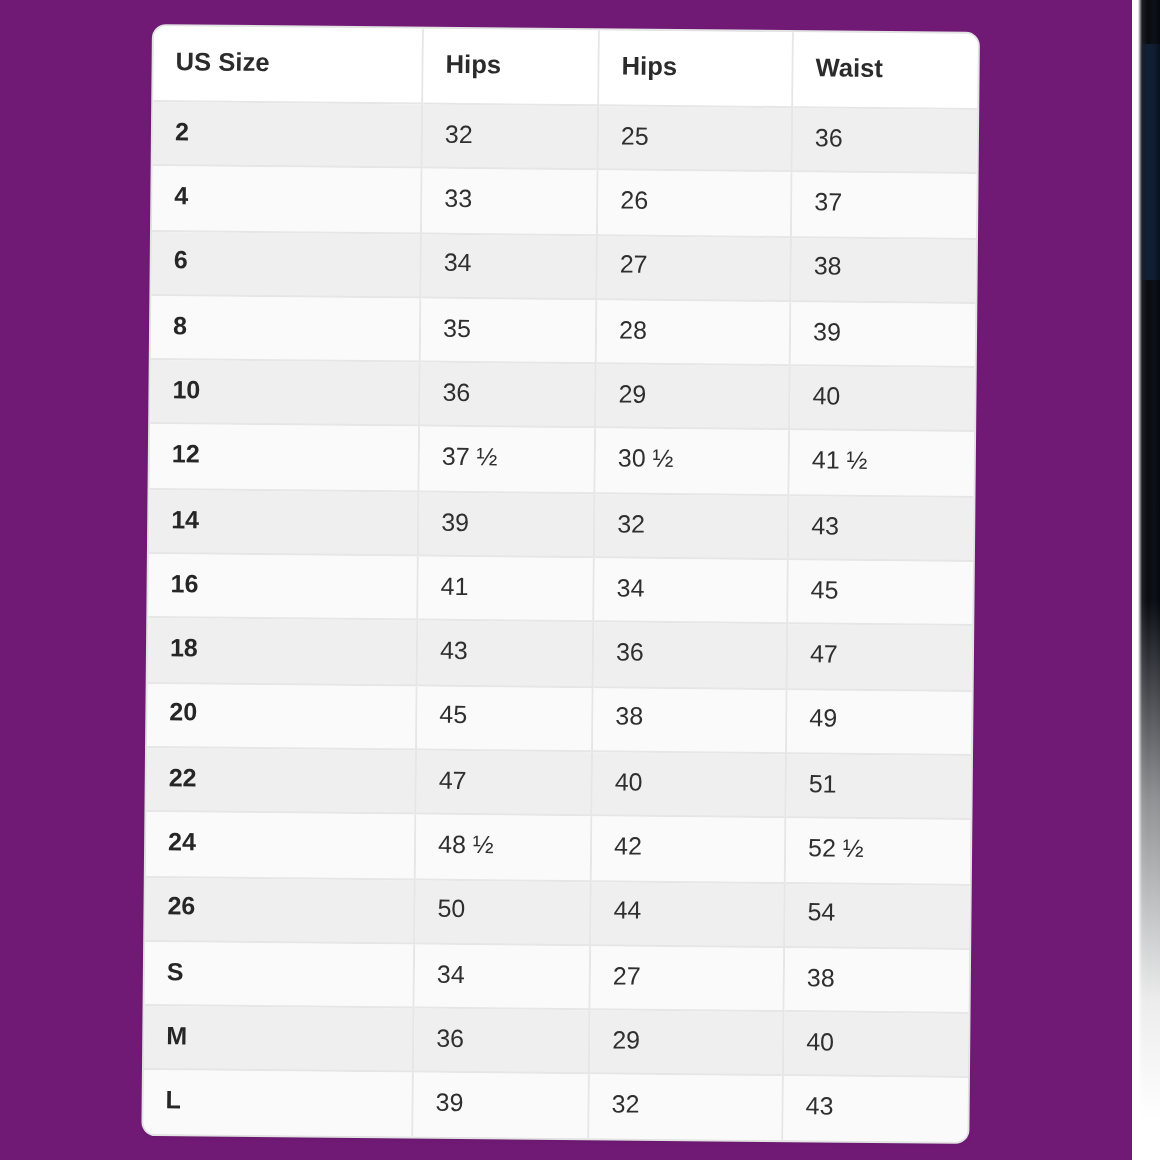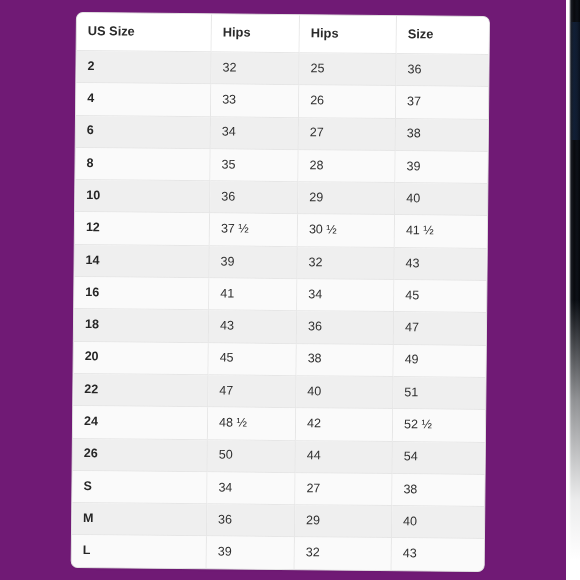--- a/index.html
+++ b/index.html
@@ -131,21 +131,21 @@
         <col class="c-size">
         <col class="c-bust">
         <col class="c-waist">
         <col class="c-hips">
       </colgroup>
       <thead>
         <tr>
           <th>US Size</th>
           <th>Hips</th>
           <th>Hips</th>
-          <th>Size</th>
+          <th>Waist</th>
         </tr>
       </thead>
       <tbody id="table-body">
           <tr>
             <td class="size-cell">2</td>
             <td>32</td>
             <td>25</td>
             <td>36</td>
           </tr>
           <tr>

